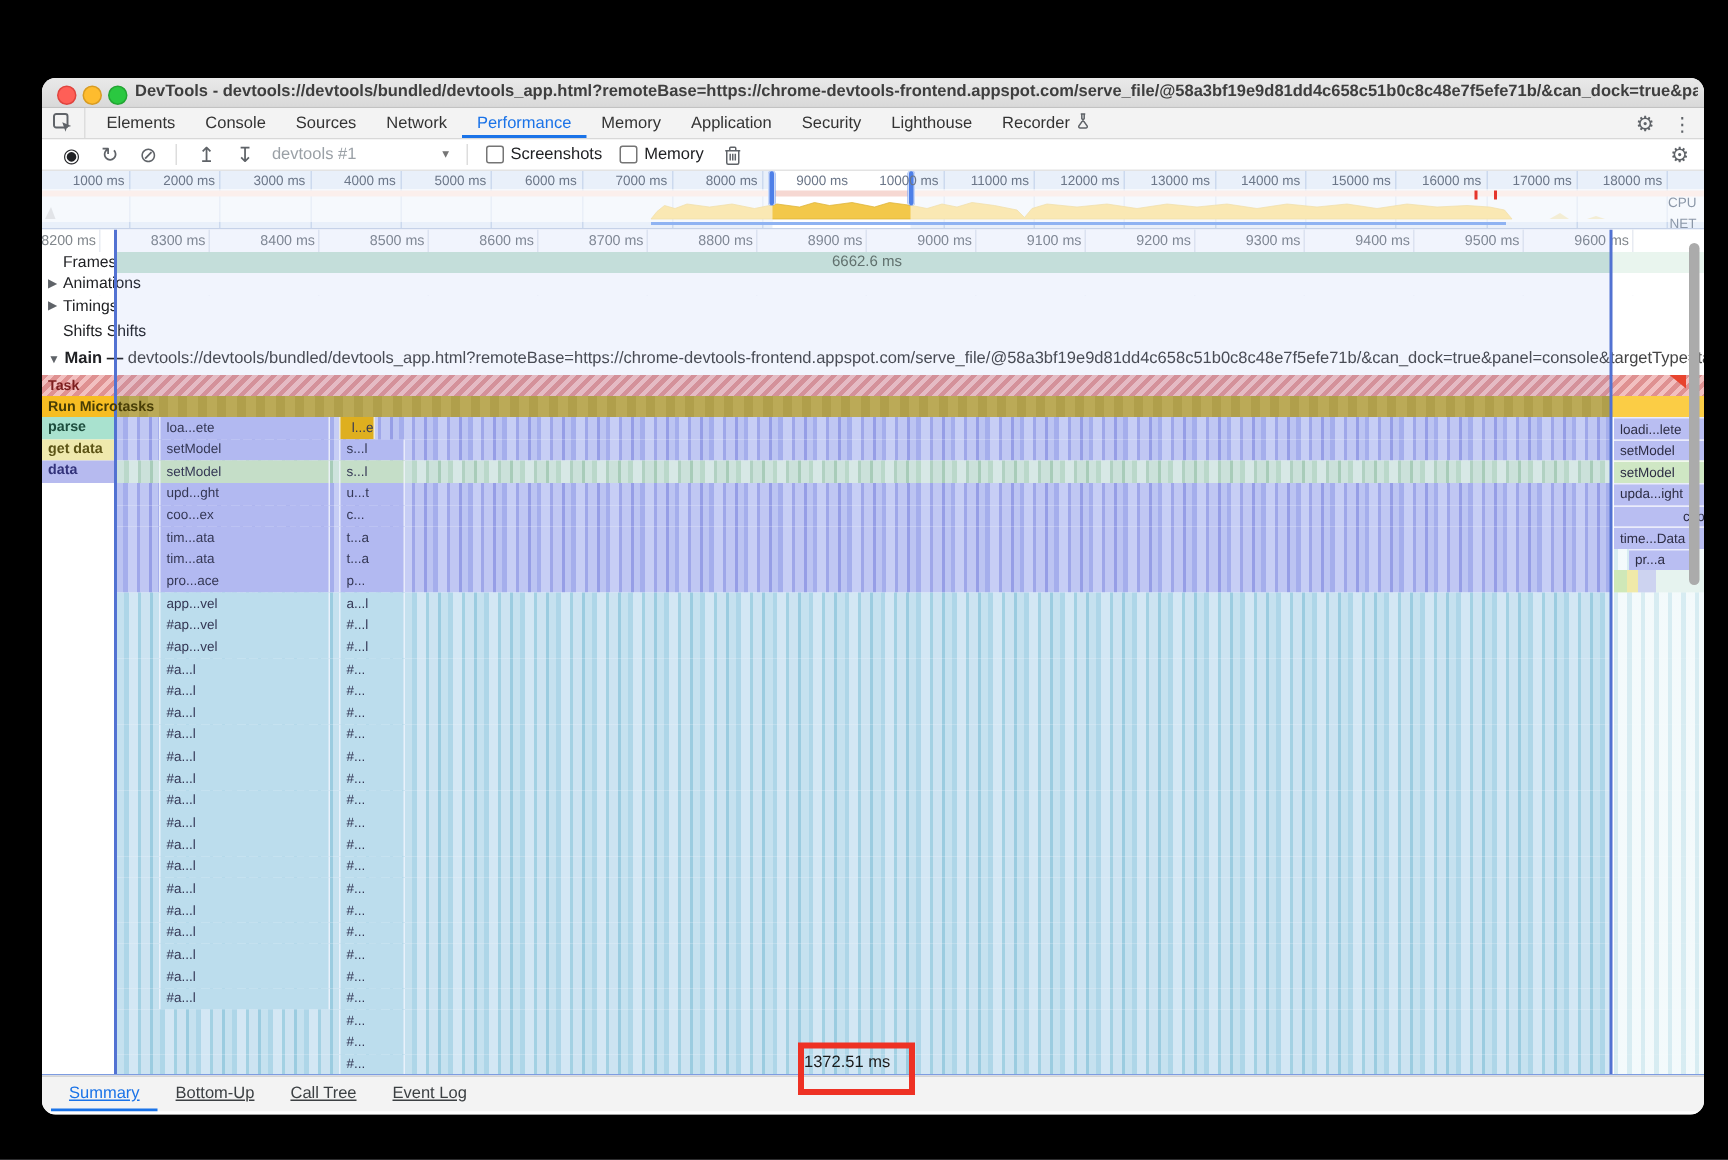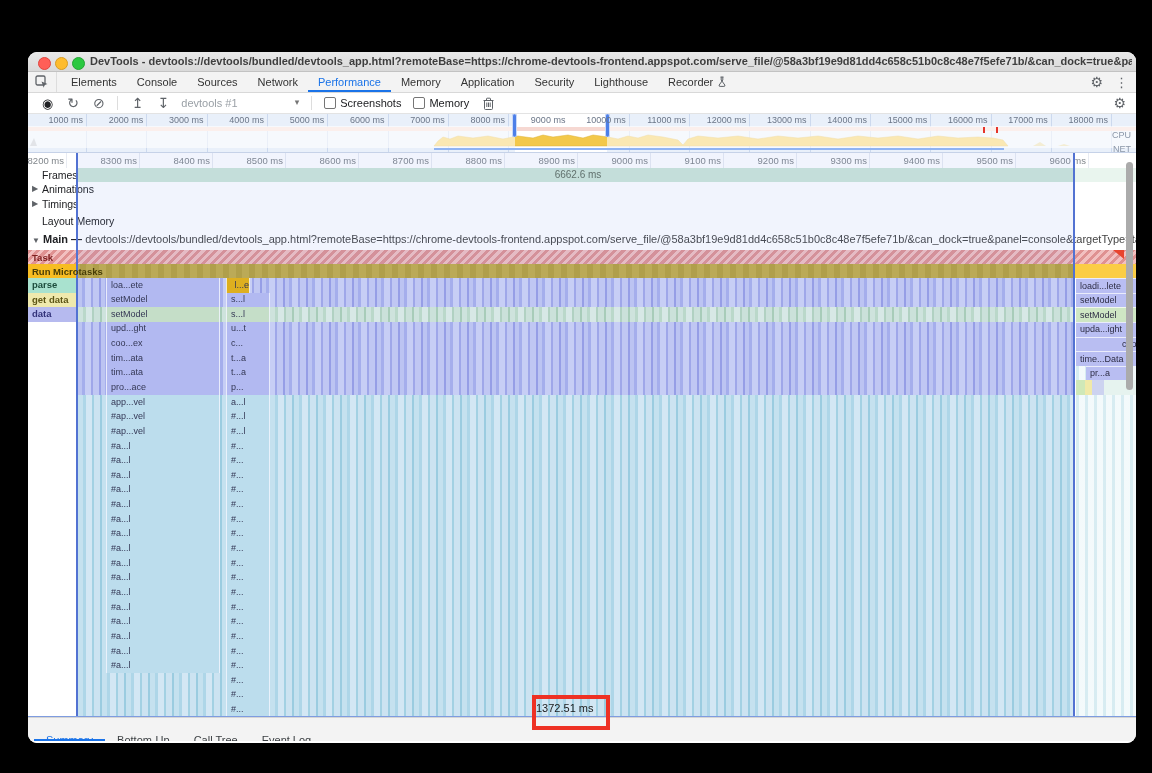--- a/index.html
+++ b/index.html
@@ -85,21 +85,21 @@
   
   #seltint{position:absolute;left:48px;top:0;width:998px;height:564px;background:rgba(120,150,235,.10);pointer-events:none;}
   .vline{position:absolute;top:0;width:2px;height:564px;background:#5272d2;}
   #scrollthumb{position:absolute;left:1098px;top:110px;width:7px;height:228px;background:#ababab;border-radius:4px;}
   
   #rangebox{position:absolute;left:504px;top:643px;width:78px;height:35px;border:4px solid #ee3124;box-sizing:border-box;z-index:60;}
   #rangetext{position:absolute;left:0;top:3px;width:100%;text-align:left;font-size:11px;color:#1b1b1b;}
   
   #bottombar{position:absolute;left:0;top:665px;width:100%;height:24px;background:#f3f3f3;
     border-top:1px solid #d5d5d5;box-sizing:border-box;display:flex;align-items:stretch;padding-left:6px;}
-  .btab{font-size:11px;color:#3c4043;padding:11px 12px;line-height:22px;text-decoration:underline;}
+  .btab{font-size:11px;color:#3c4043;padding:0 12px;line-height:22px;text-decoration:underline;}
   .btab.active{color:#1a73e8;box-shadow:inset 0 -2px 0 #1a73e8;}
   #winpad{position:absolute;left:0;top:689px;width:100%;height:2px;background:#fff;}
   svg{display:block;}
 </style>
 </head>
 <body>
 
 <div id="stage">
  <div id="win">
 
@@ -265,21 +265,21 @@
     </div>
     <div class="trackrow" style="top:29px;height:15px;">
       <span class="tarrow">▶</span>
       <span class="tlabel">Animations</span>
     </div>
     <div class="trackrow" style="top:44px;height:15px;">
       <span class="tarrow">▶</span>
       <span class="tlabel">Timings</span>
     </div>
     <div class="trackrow" style="top:59px;height:18px;">
-      <span class="tlabel" style="top:3px;">Layout Memory</span>
+      <span class="tlabel" style="top:3px;">Shifts Shifts</span>
     </div>
     <div class="trackrow" style="top:77px;height:20px;">
       <div id="mainhdr">
         <span style="color:#5f6368;font-size:8px;">▼</span>
         <b>Main —</b>
         <span>devtools://devtools/bundled/devtools_app.html?remoteBase=https://chrome-devtools-frontend.appspot.com/serve_file/@58a3bf19e9d81dd4c658c51b0c8c48e7f5efe71b/&amp;can_dock=true&amp;panel=console&amp;targetType=tab&amp;debugFrontend=true</span>
       </div>
     </div>
 
     <div class="trackrow" id="taskrow" style="top:97px;height:14px;">

